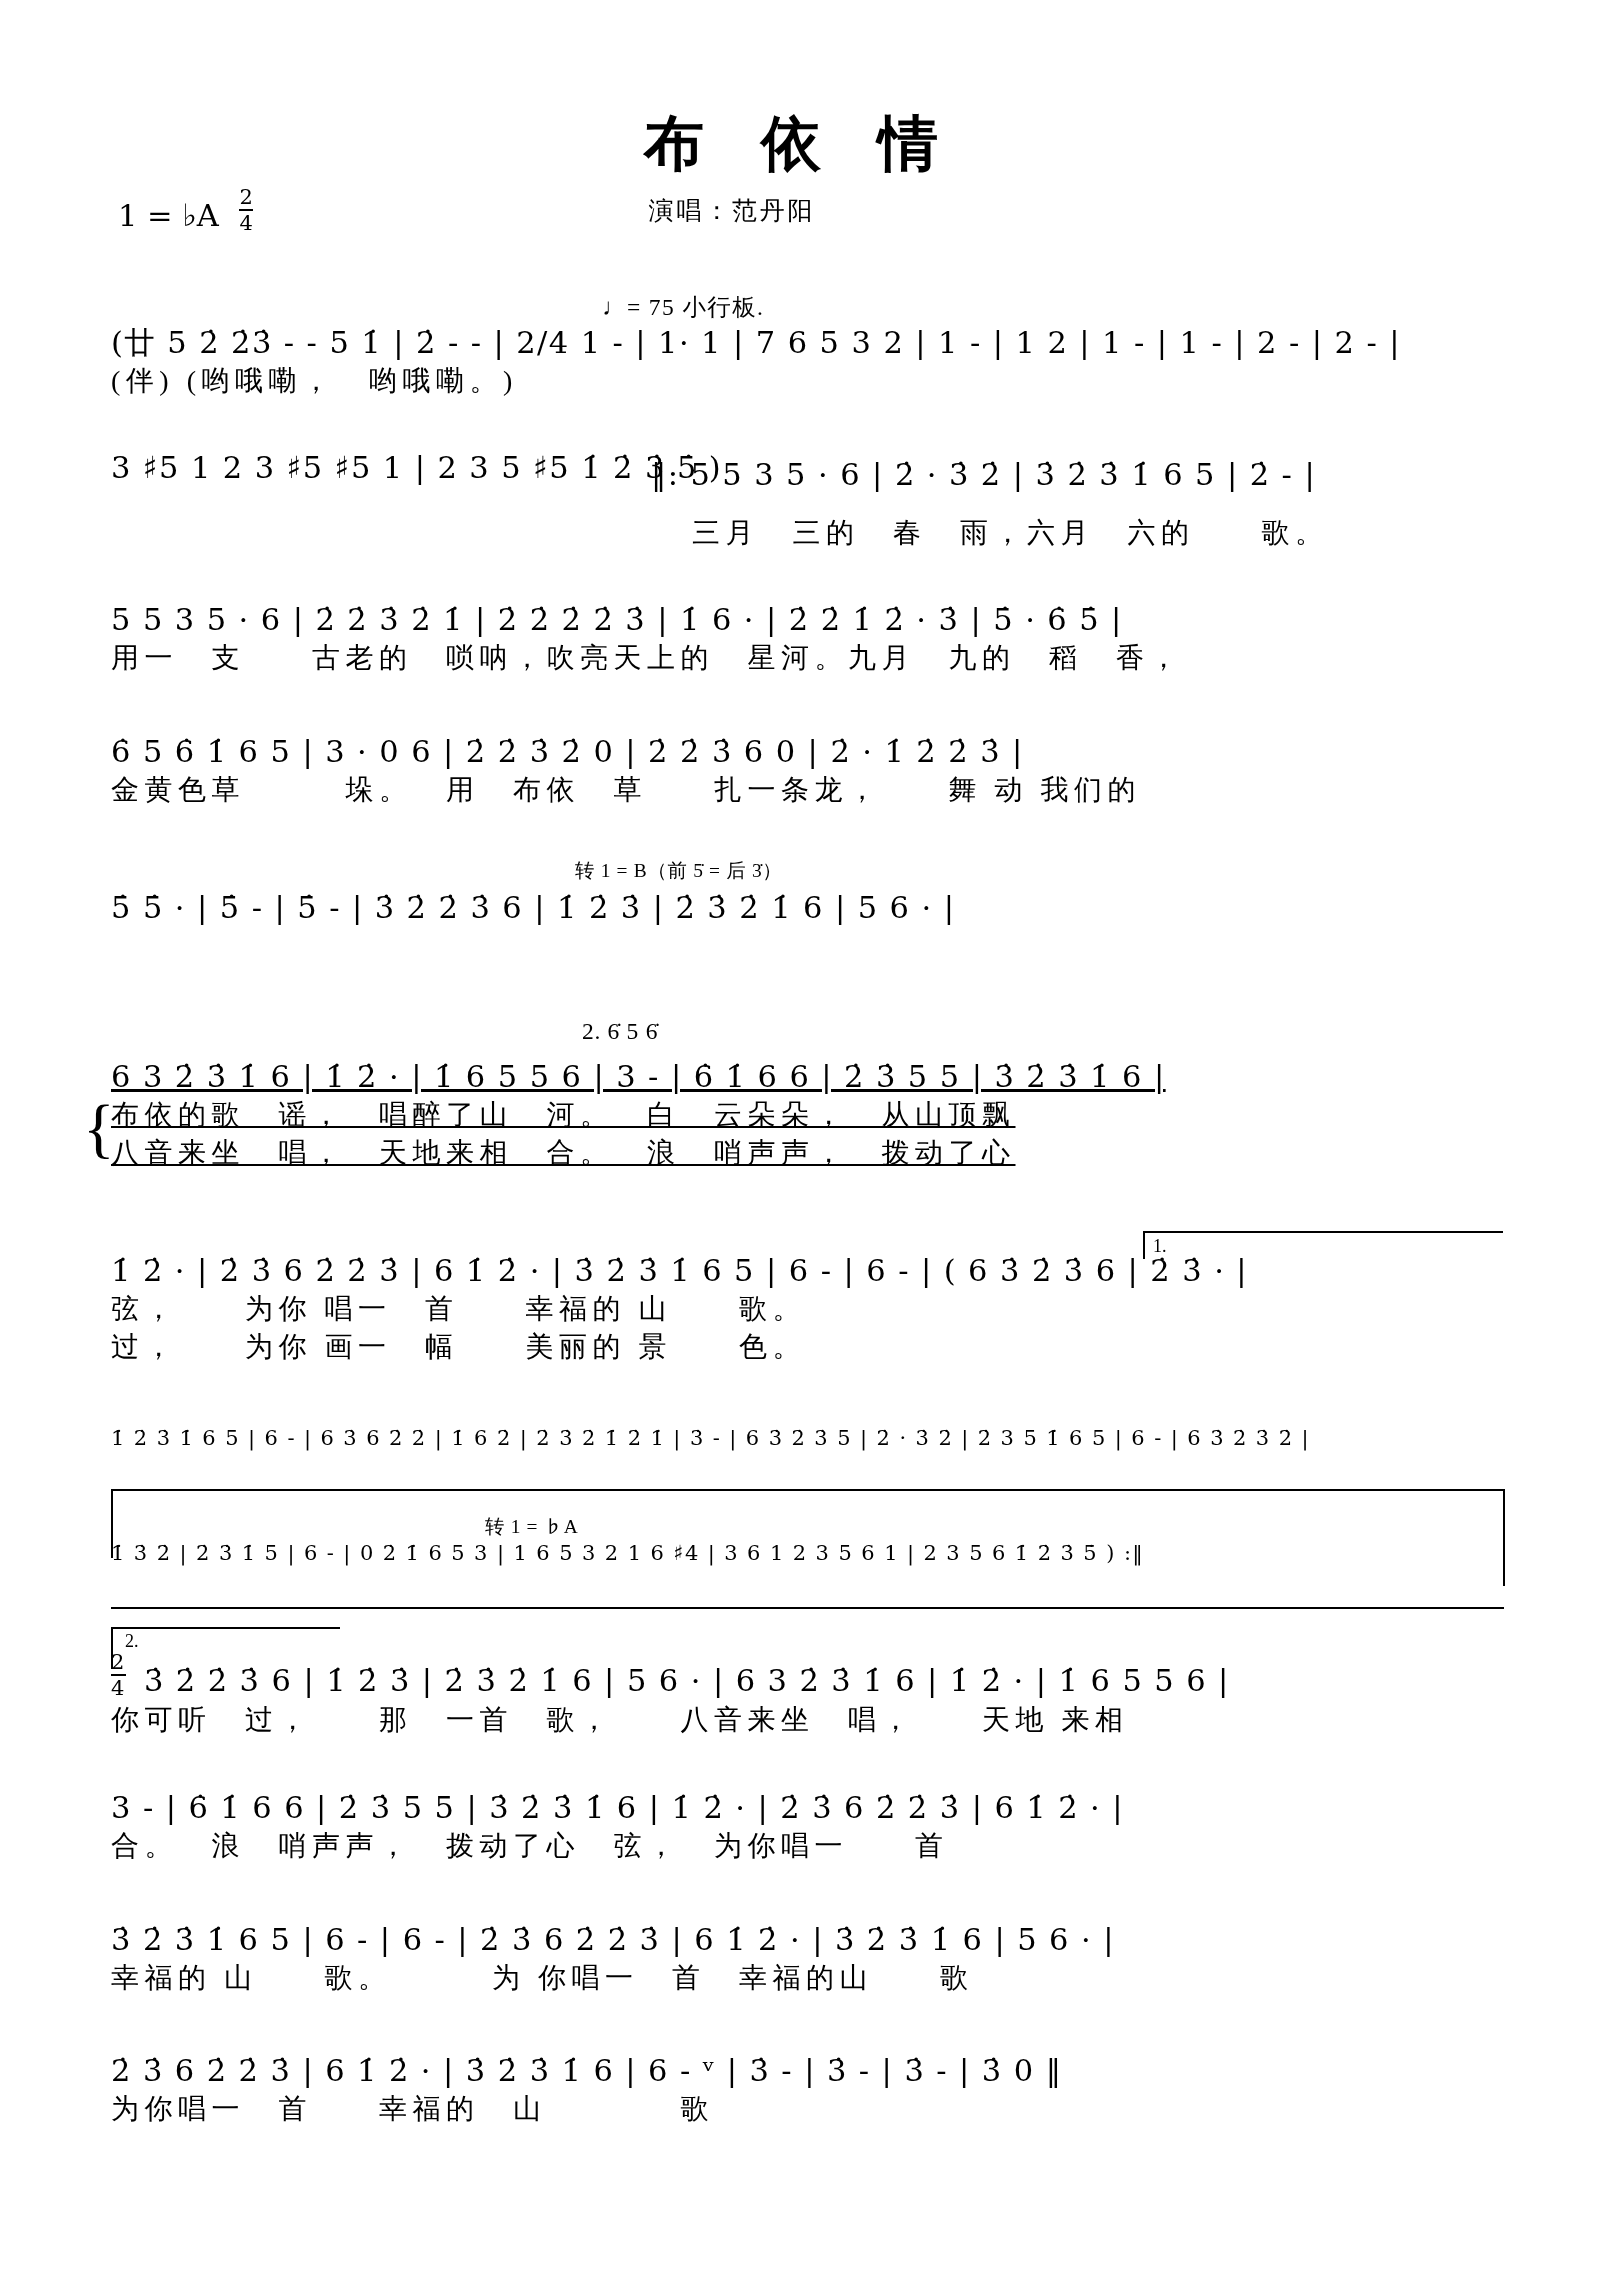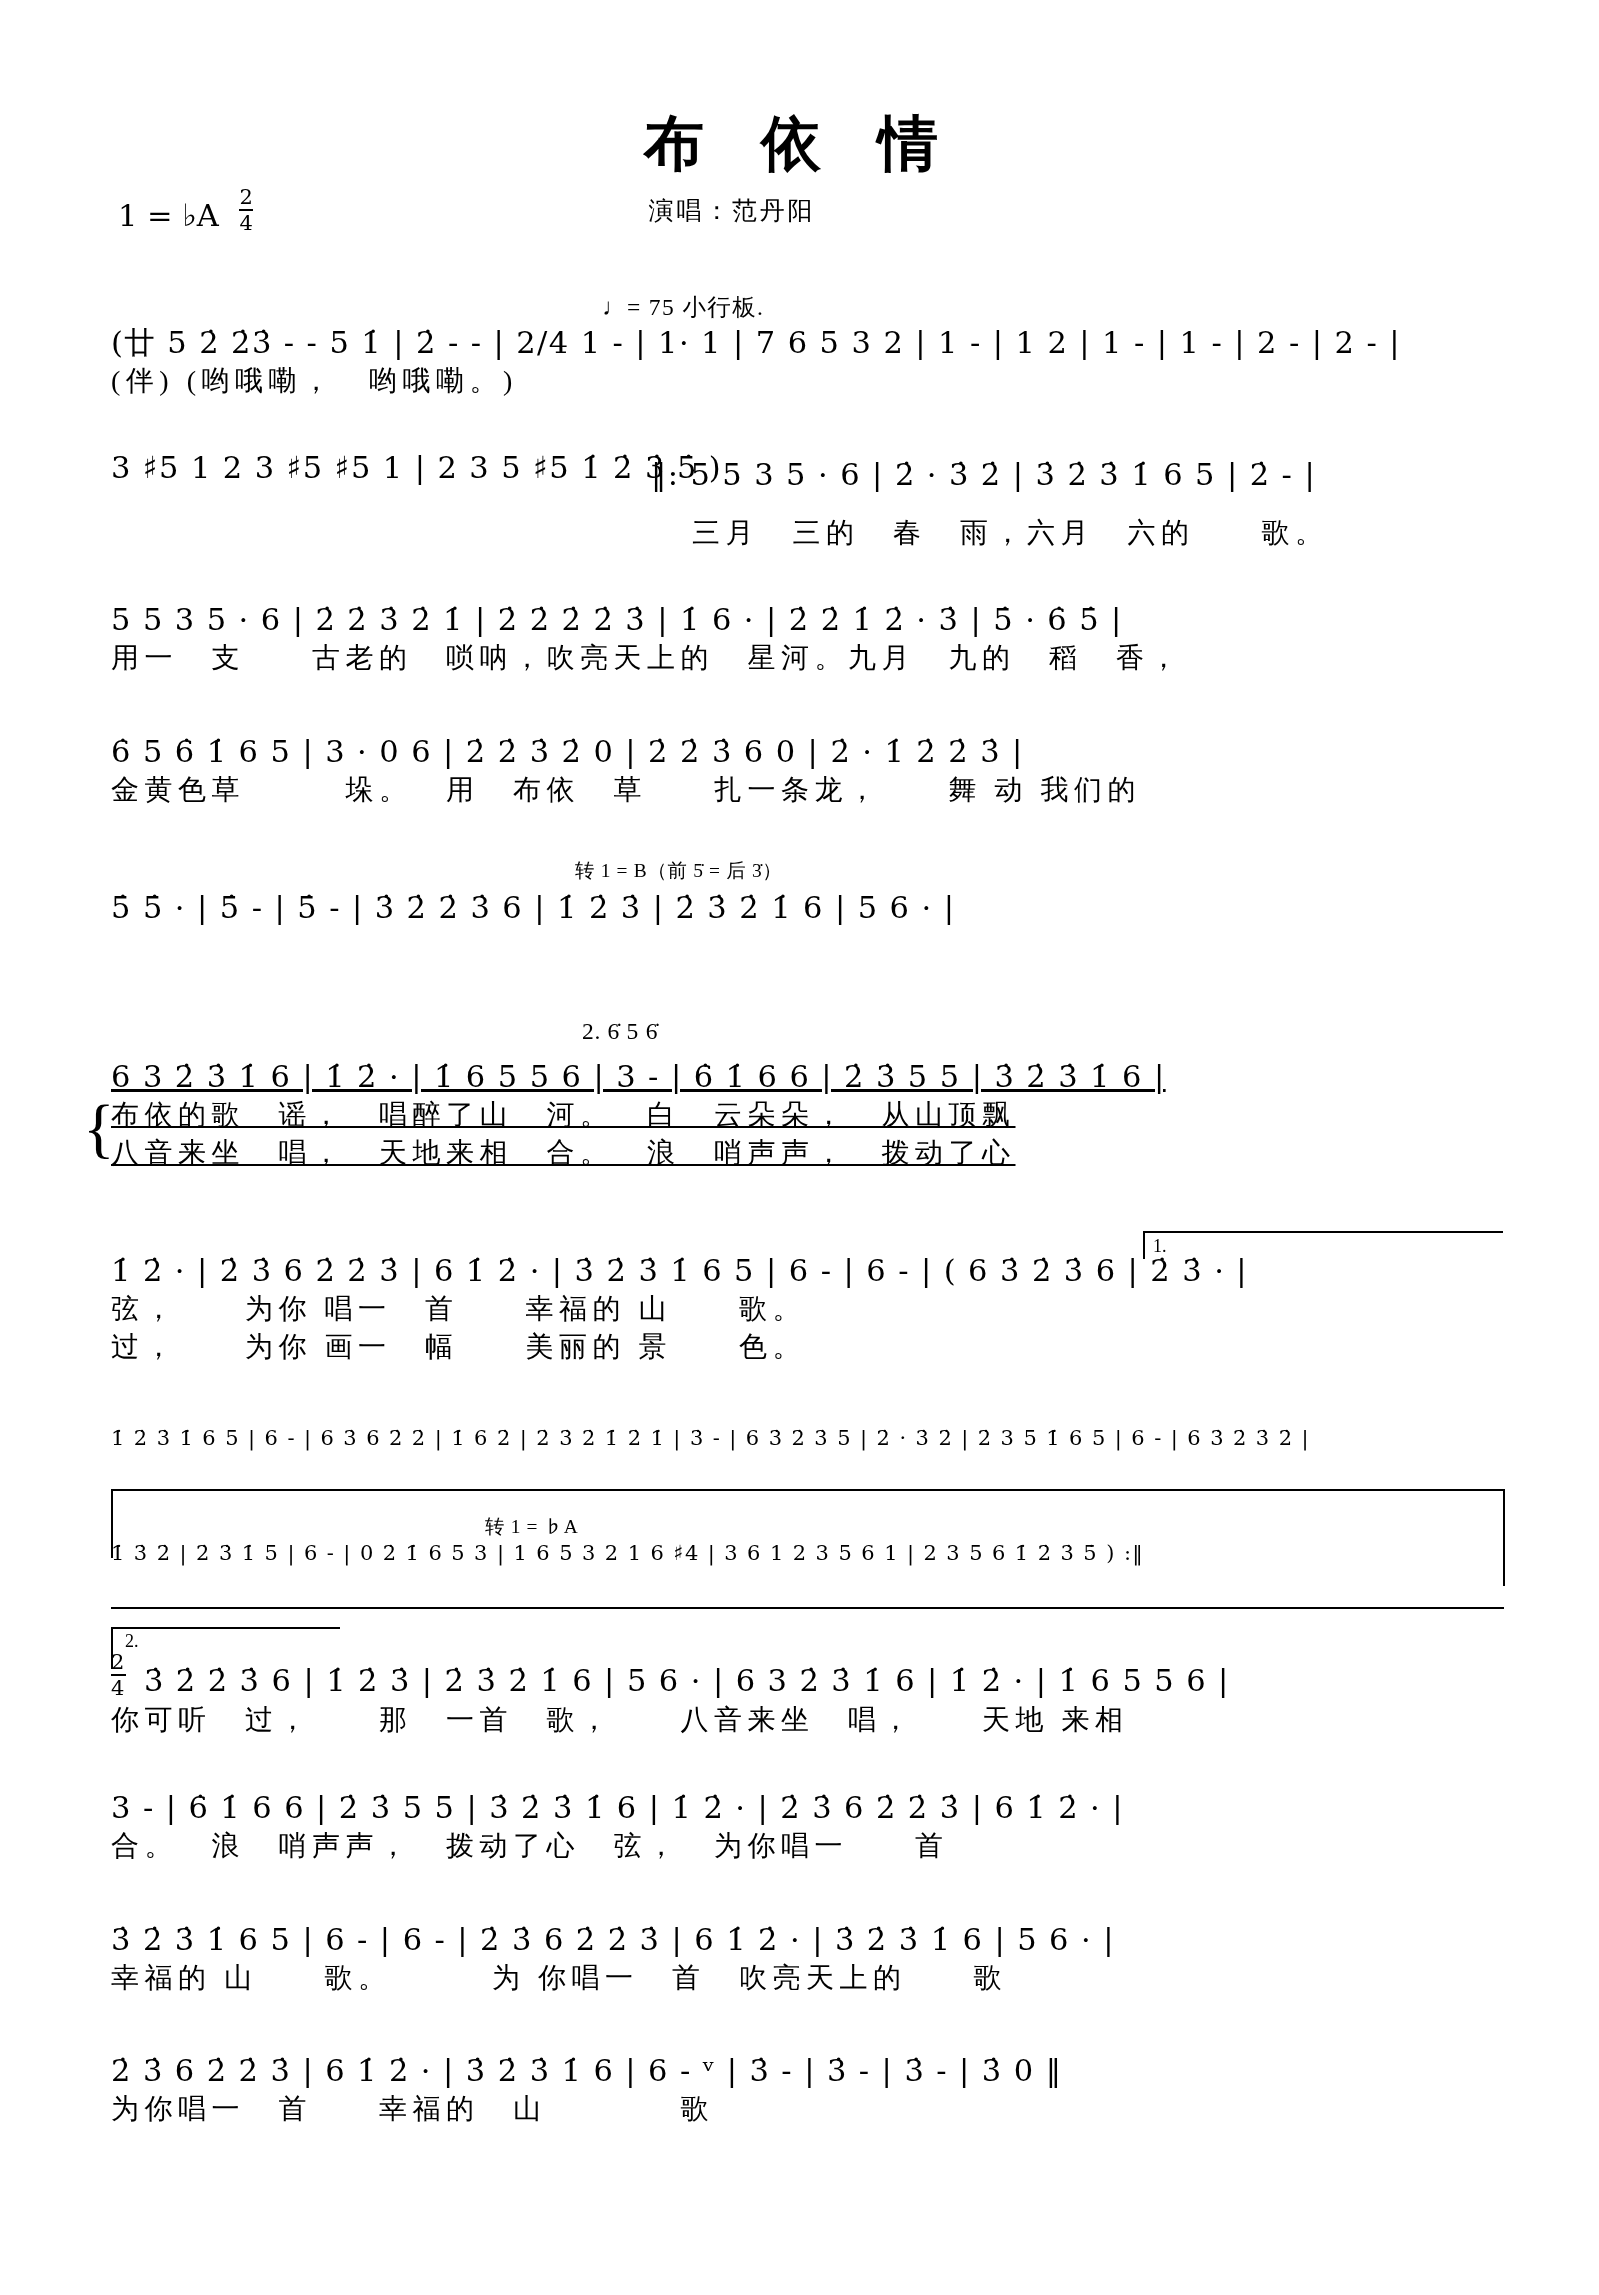--- a/index.html
+++ b/index.html
@@ -207,21 +207,21 @@
     <div class="lyrics">你可听　过，　　那　一首　歌，　　八音来坐　唱，　　天地 来相</div>
   </div>
 
   <div class="row" style="top:1790px;">
     <div class="notes">3 - | 6̇ 1̇ 6  6 | 2̇ 3̇ 5  5 | 3̇ 2̇ 3̇  1̇ 6 | 1̇ 2̇ · | 2̇ 3̇ 6  2̇ 2̇ 3̇ | 6 1̇ 2̇ · |</div>
     <div class="lyrics">合。　浪　哨声声，　拨动了心　弦，　为你唱一　　首</div>
   </div>
 
   <div class="row" style="top:1922px;">
     <div class="notes">3̇ 2̇ 3̇  1̇ 6 5 | 6 - | 6 - | 2̇ 3̇ 6  2̇ 2̇ 3̇ | 6 1̇ 2̇ · | 3̇ 2̇ 3̇  1̇ 6 | 5  6 · |</div>
-    <div class="lyrics">幸福的 山　　歌。　　　为 你唱一　首　吹亮天上的　　歌</div>
+    <div class="lyrics">幸福的 山　　歌。　　　为 你唱一　首　幸福的山　　歌</div>
   </div>
 
   <div class="row" style="top:2053px;">
     <div class="notes">2̇ 3̇ 6  2̇ 2̇ 3̇ | 6 1̇ 2̇ · | 3̇ 2̇ 3̇  1̇ 6 | 6 - ᵛ | 3̇ - | 3̇ - | 3̇ - | 3̇  0 ‖</div>
     <div class="lyrics">为你唱一　首　　幸福的　山　　　　歌</div>
   </div>
 
 </div>
 
 

